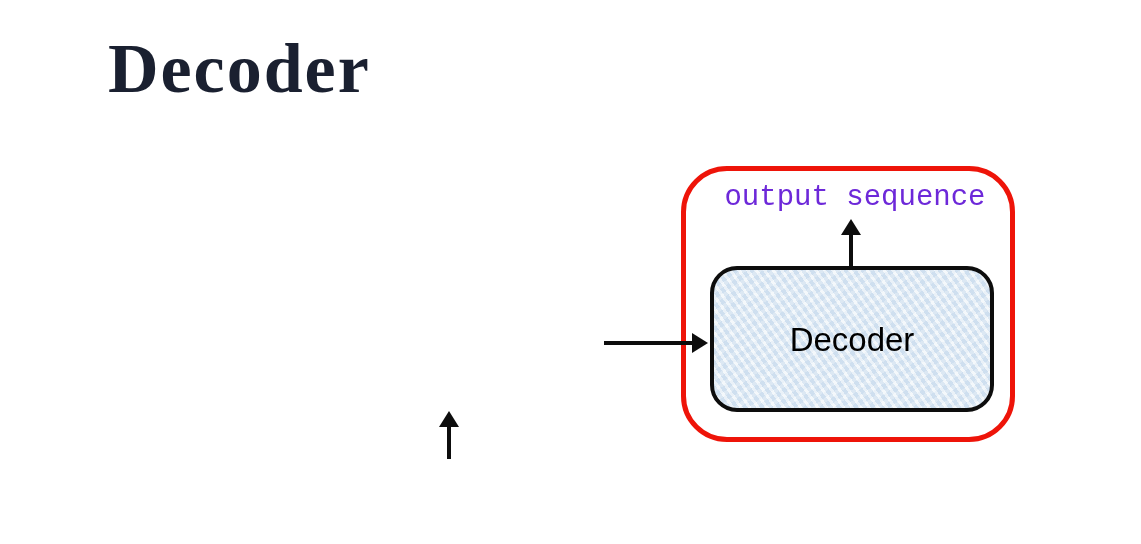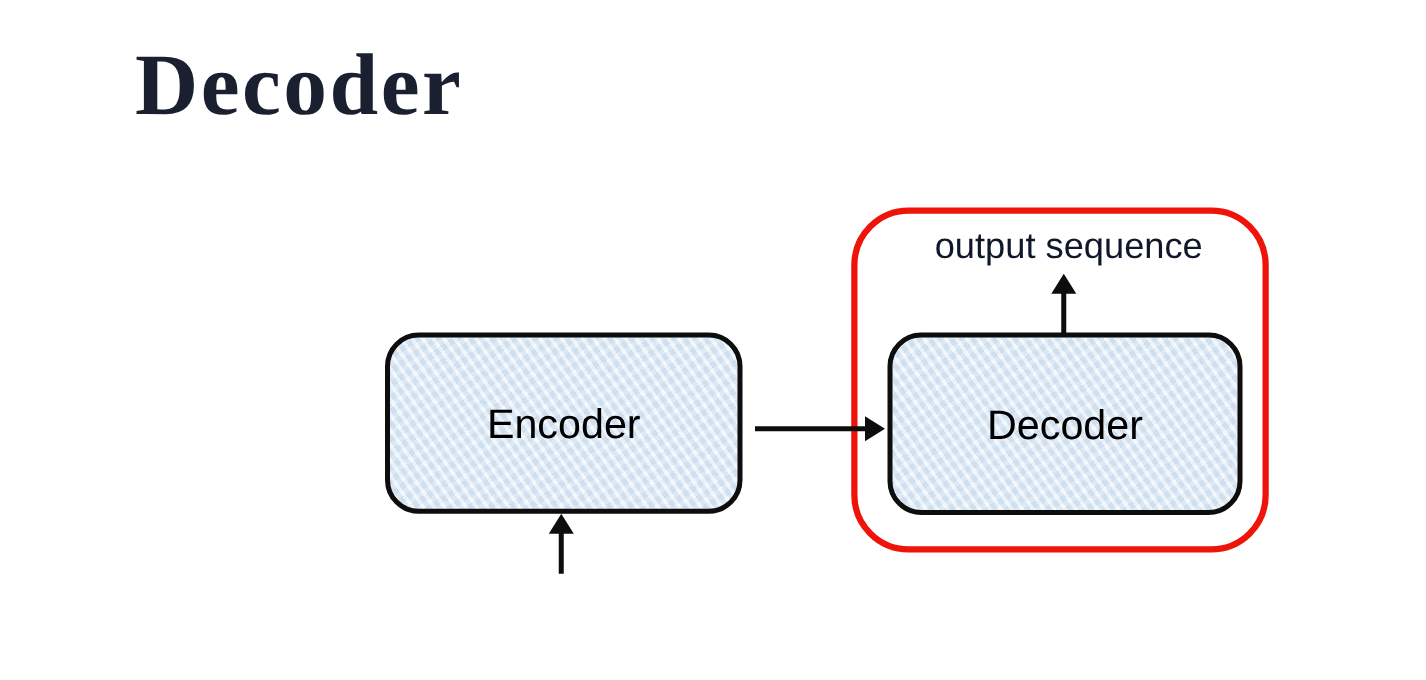--- a/index.html
+++ b/index.html
@@ -48,23 +48,24 @@
     border:5px solid #ee1409;
     border-radius:46px;
     background:transparent;
     z-index:1;
   }
   .seq-label{
     position:absolute;
     width:320px;
     text-align:center;
     font-size:29px;
-    color:#0f172a;
+    color:#6d28d9;
     line-height:1.1;
     z-index:3;
+    font-family:Liberation Mono, monospace;
   }
   .output-label{left:695px;top:182px;}
   .input-label{left:288px;top:467px;}
   .arrow{position:absolute;z-index:4;}
   .shaft{position:absolute;background:#0d0d0d;}
   .head{position:absolute;width:0;height:0;}
   
   .arrow-h .shaft{left:0;top:8px;width:90px;height:4px;}
   .arrow-h .head{left:88px;top:0;border-top:10px solid transparent;border-bottom:10px solid transparent;border-left:16px solid #0d0d0d;}
   .arrow-right{left:604px;top:333px;width:106px;height:20px;}
@@ -78,23 +79,20 @@
 <body>
 
 <div class="stage">
 
   <h1 class="title">Decoder</h1>
 
   <div class="red-outline"></div>
 
   <div class="seq-label output-label">output sequence</div>
 
-  <div class="box encoder-box">
-    <span class="box-label">Encoder</span>
-  </div>
 
   <div class="box decoder-box">
     <span class="box-label">Decoder</span>
   </div>
 
   <div class="arrow arrow-h arrow-right">
     <div class="shaft"></div>
     <div class="head"></div>
   </div>
 

